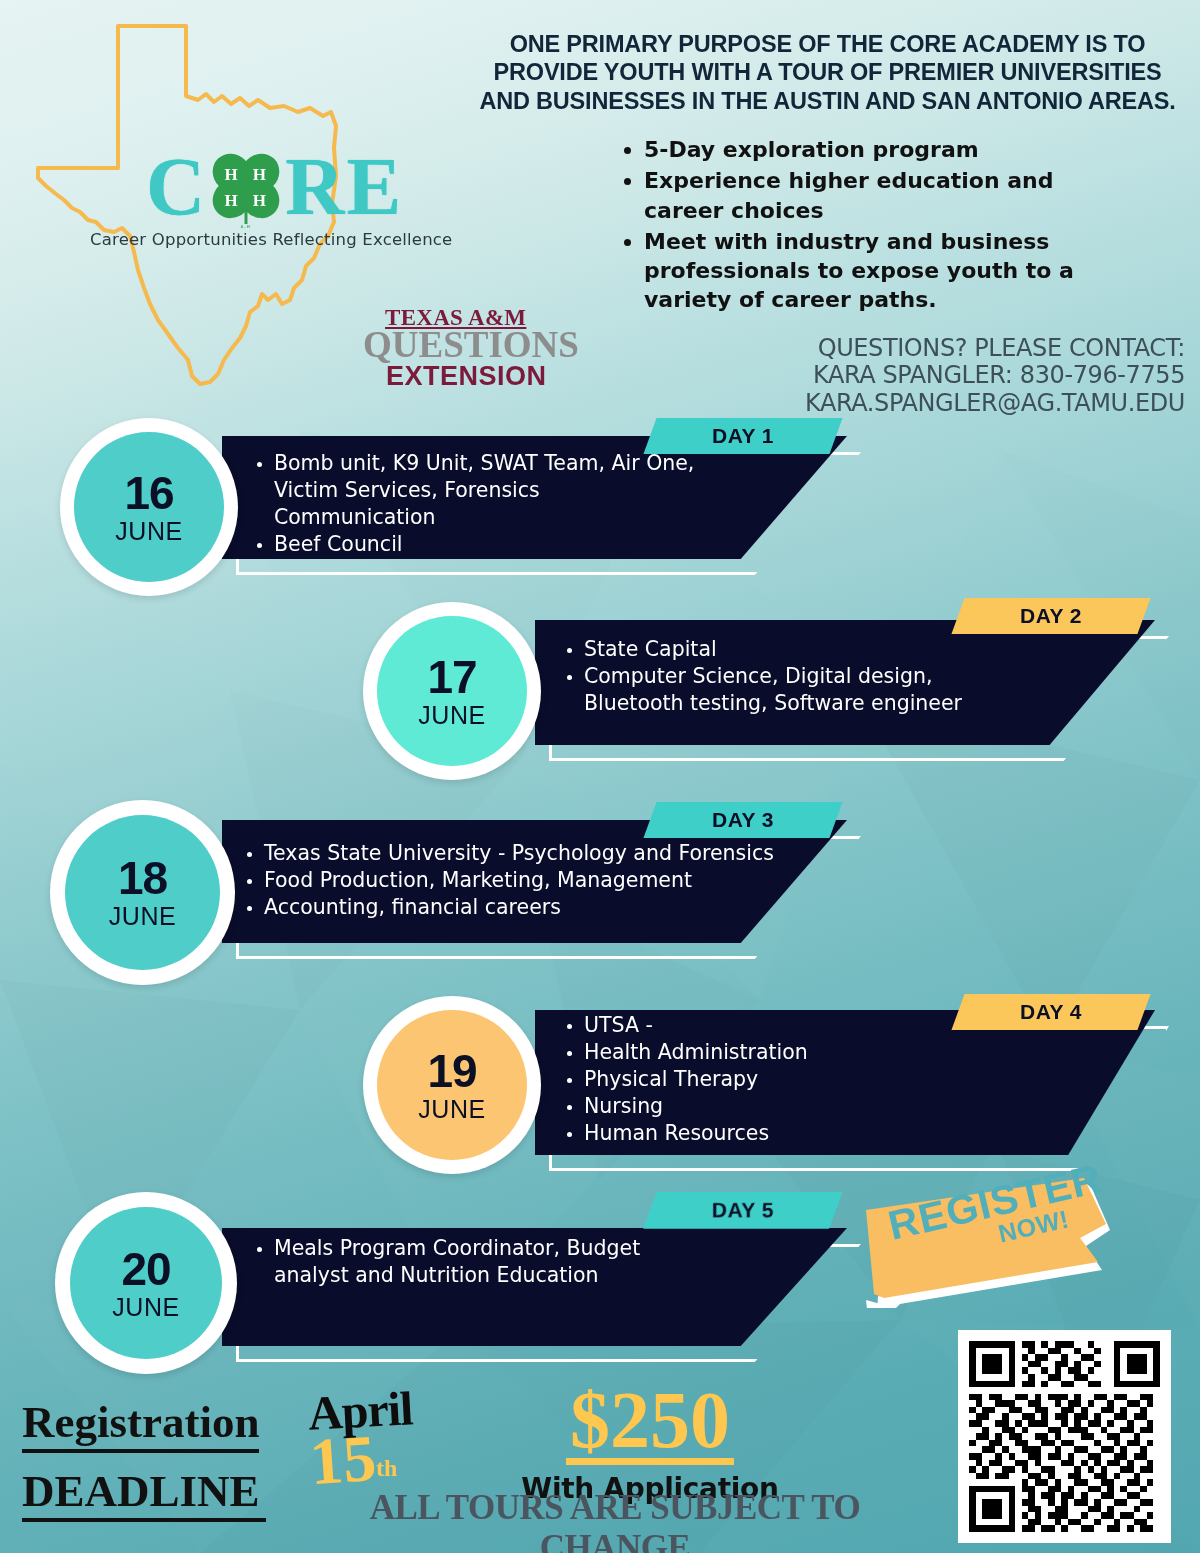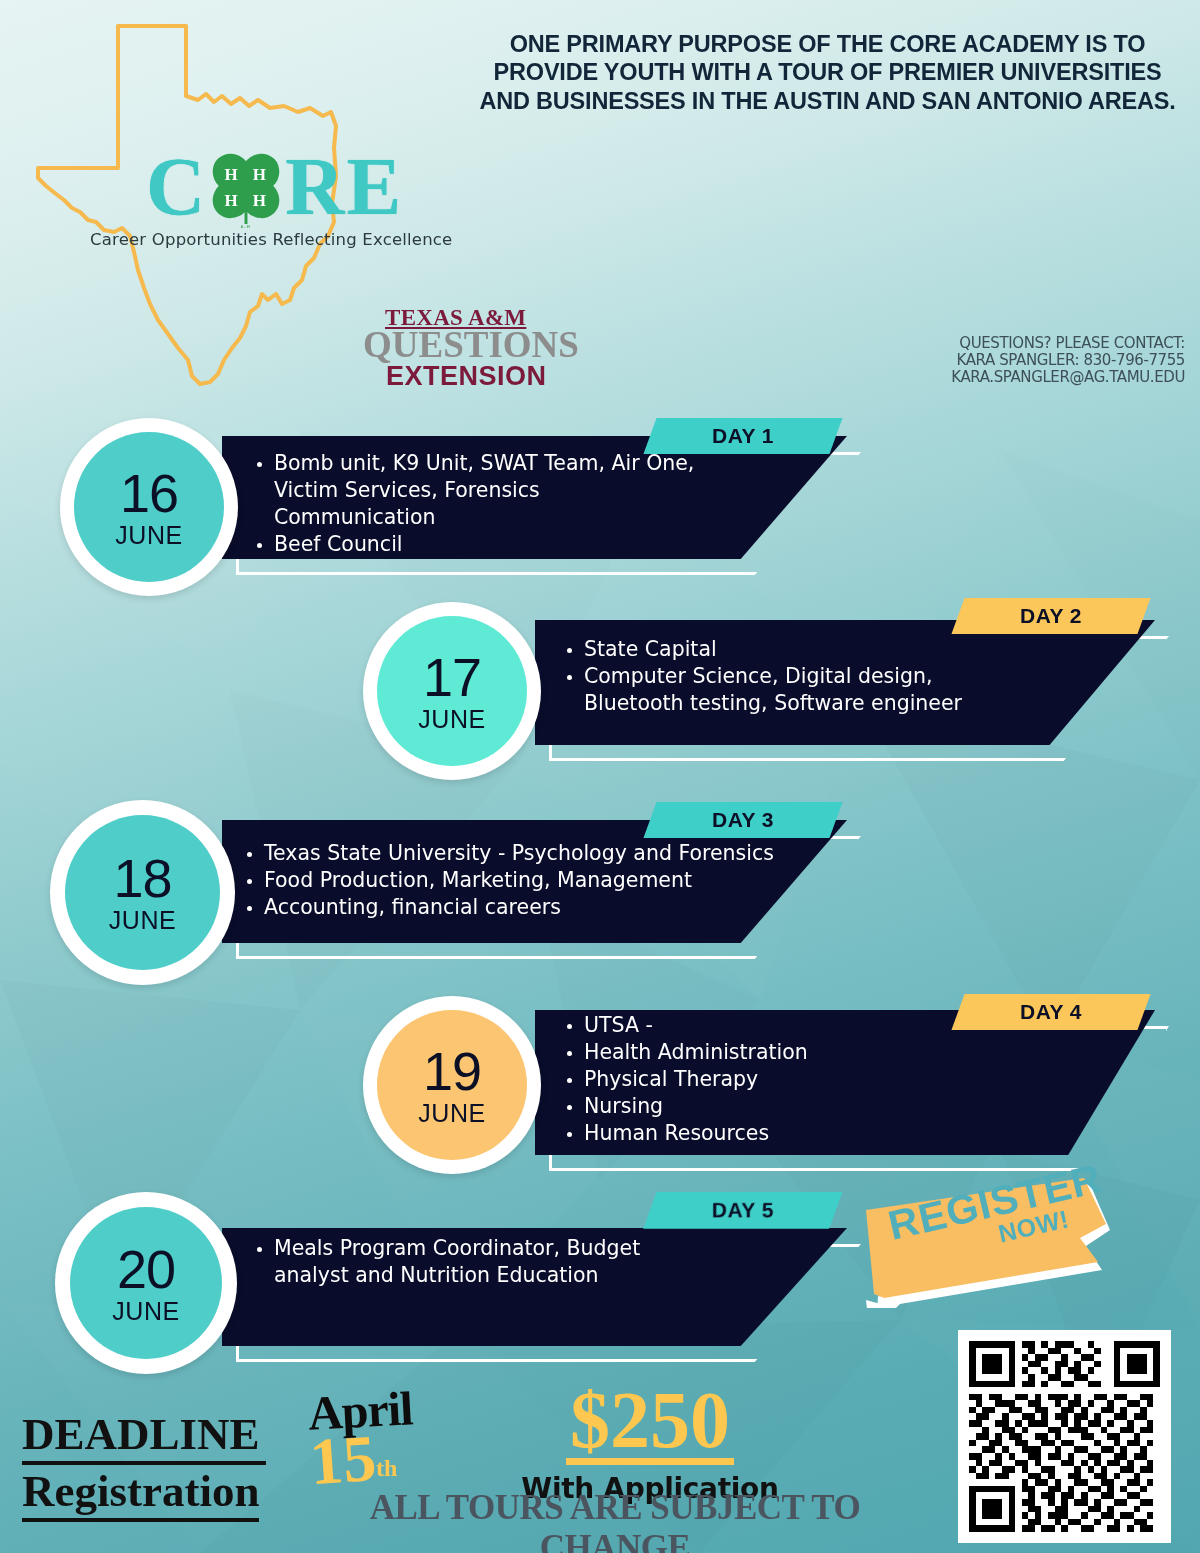--- a/index.html
+++ b/index.html
@@ -72,21 +72,21 @@
     position:absolute; left:612px; top:135px; width:500px;
     color:#111; font-family:"DejaVu Sans", sans-serif;
     font-weight:bold; font-size:22px; line-height:1.33;
   }
   .bullets li { margin-bottom:2px; }
   .bullets ul { padding-left:32px; list-style:disc; }
   .contact {
     position:absolute; left:700px; top:335px; width:485px;
     text-align:right; color:#3d4f58;
     font-family:"DejaVu Sans", sans-serif;
-    font-size:15px; line-height:1.14; letter-spacing:-.4px;
+    font-size:24px; line-height:1.14; letter-spacing:-.4px;
   }
 
   
   .day-row { position:absolute; }
 
   .banner-outline {
     position:absolute; border:3px solid #ffffff; background:transparent;
   }
   .banner {
     position:absolute; background:#090d2b;
@@ -104,21 +104,21 @@
     position:absolute; border-radius:50%;
     background:#ffffff; display:flex; align-items:center; justify-content:center;
     box-shadow:0 3px 7px rgba(0,0,0,.12);
   }
   .circle-in {
     width:84%; height:84%; border-radius:50%;
     display:flex; flex-direction:column;
     align-items:center; justify-content:center;
     color:#0b1026; line-height:1;
   }
-  .c-num { font-size:54px; font-weight:normal; letter-spacing:-1px; }
+  .c-num { font-size:46px; font-weight:bold; letter-spacing:-1px; }
   .c-mon { font-size:25px; letter-spacing:.5px; margin-top:3px; }
 
   .blist {
     position:absolute; color:#fff;
     font-family:"DejaVu Sans", sans-serif;
     font-size:20.5px; line-height:1.32;
   }
   .blist ul { padding-left:24px; list-style:disc; }
   .blist li::marker { font-size:16px; }
 
@@ -246,20 +246,27 @@
 
     <div class="agrilife">
       <div class="al-l1">TEXAS A&amp;M</div>
       <div class="al-l2">QUESTIONS</div>
       <div class="al-l3">EXTENSION</div>
     </div>
   </div>
 
   <div class="headline">ONE PRIMARY PURPOSE OF THE CORE ACADEMY IS TO PROVIDE YOUTH WITH A TOUR  OF PREMIER UNIVERSITIES AND BUSINESSES IN THE AUSTIN AND SAN ANTONIO AREAS.</div>
 
+  <div class="bullets">
+    <ul>
+      <li>5-Day exploration program</li>
+      <li>Experience higher education and career choices</li>
+      <li>Meet with industry and business professionals to expose youth to a variety of career paths.</li>
+    </ul>
+  </div>
 
   <div class="contact">
     <div>QUESTIONS? PLEASE CONTACT:</div>
     <div>KARA SPANGLER: 830-796-7755</div>
     <div>KARA.SPANGLER@AG.TAMU.EDU</div>
   </div>
 
   <div class="day-row">
     <div class="banner-outline" style="left:236px; top:452px; width:625px; height:123px;
          clip-path:polygon(0 0, 100% 0, 83% 100%, 0 100%);"></div>
@@ -599,22 +606,22 @@
         <rect x="14" y="28" width="1" height="1"></rect>
           <rect x="17" y="28" width="2" height="1"></rect>
         <rect x="21" y="28" width="2" height="1"></rect>
           <rect x="24" y="28" width="1" height="1"></rect>
         <rect x="26" y="28" width="2" height="1"></rect>
       </g>
     </svg>
   </div>
 
   <div class="reg-dead">
+    <div><span class="rd-1">Registration</span></div>
     <div><span class="rd-2">DEADLINE </span></div>
-    <div><span class="rd-1">Registration</span></div>
   </div>
 
   <div class="april">
     <div><span class="ap-1">April</span></div>
     <div style="margin-top:-6px;">
       <span class="ap-2">15</span><span class="ap-th">th</span>
     </div>
   </div>
 
   <div class="price">

